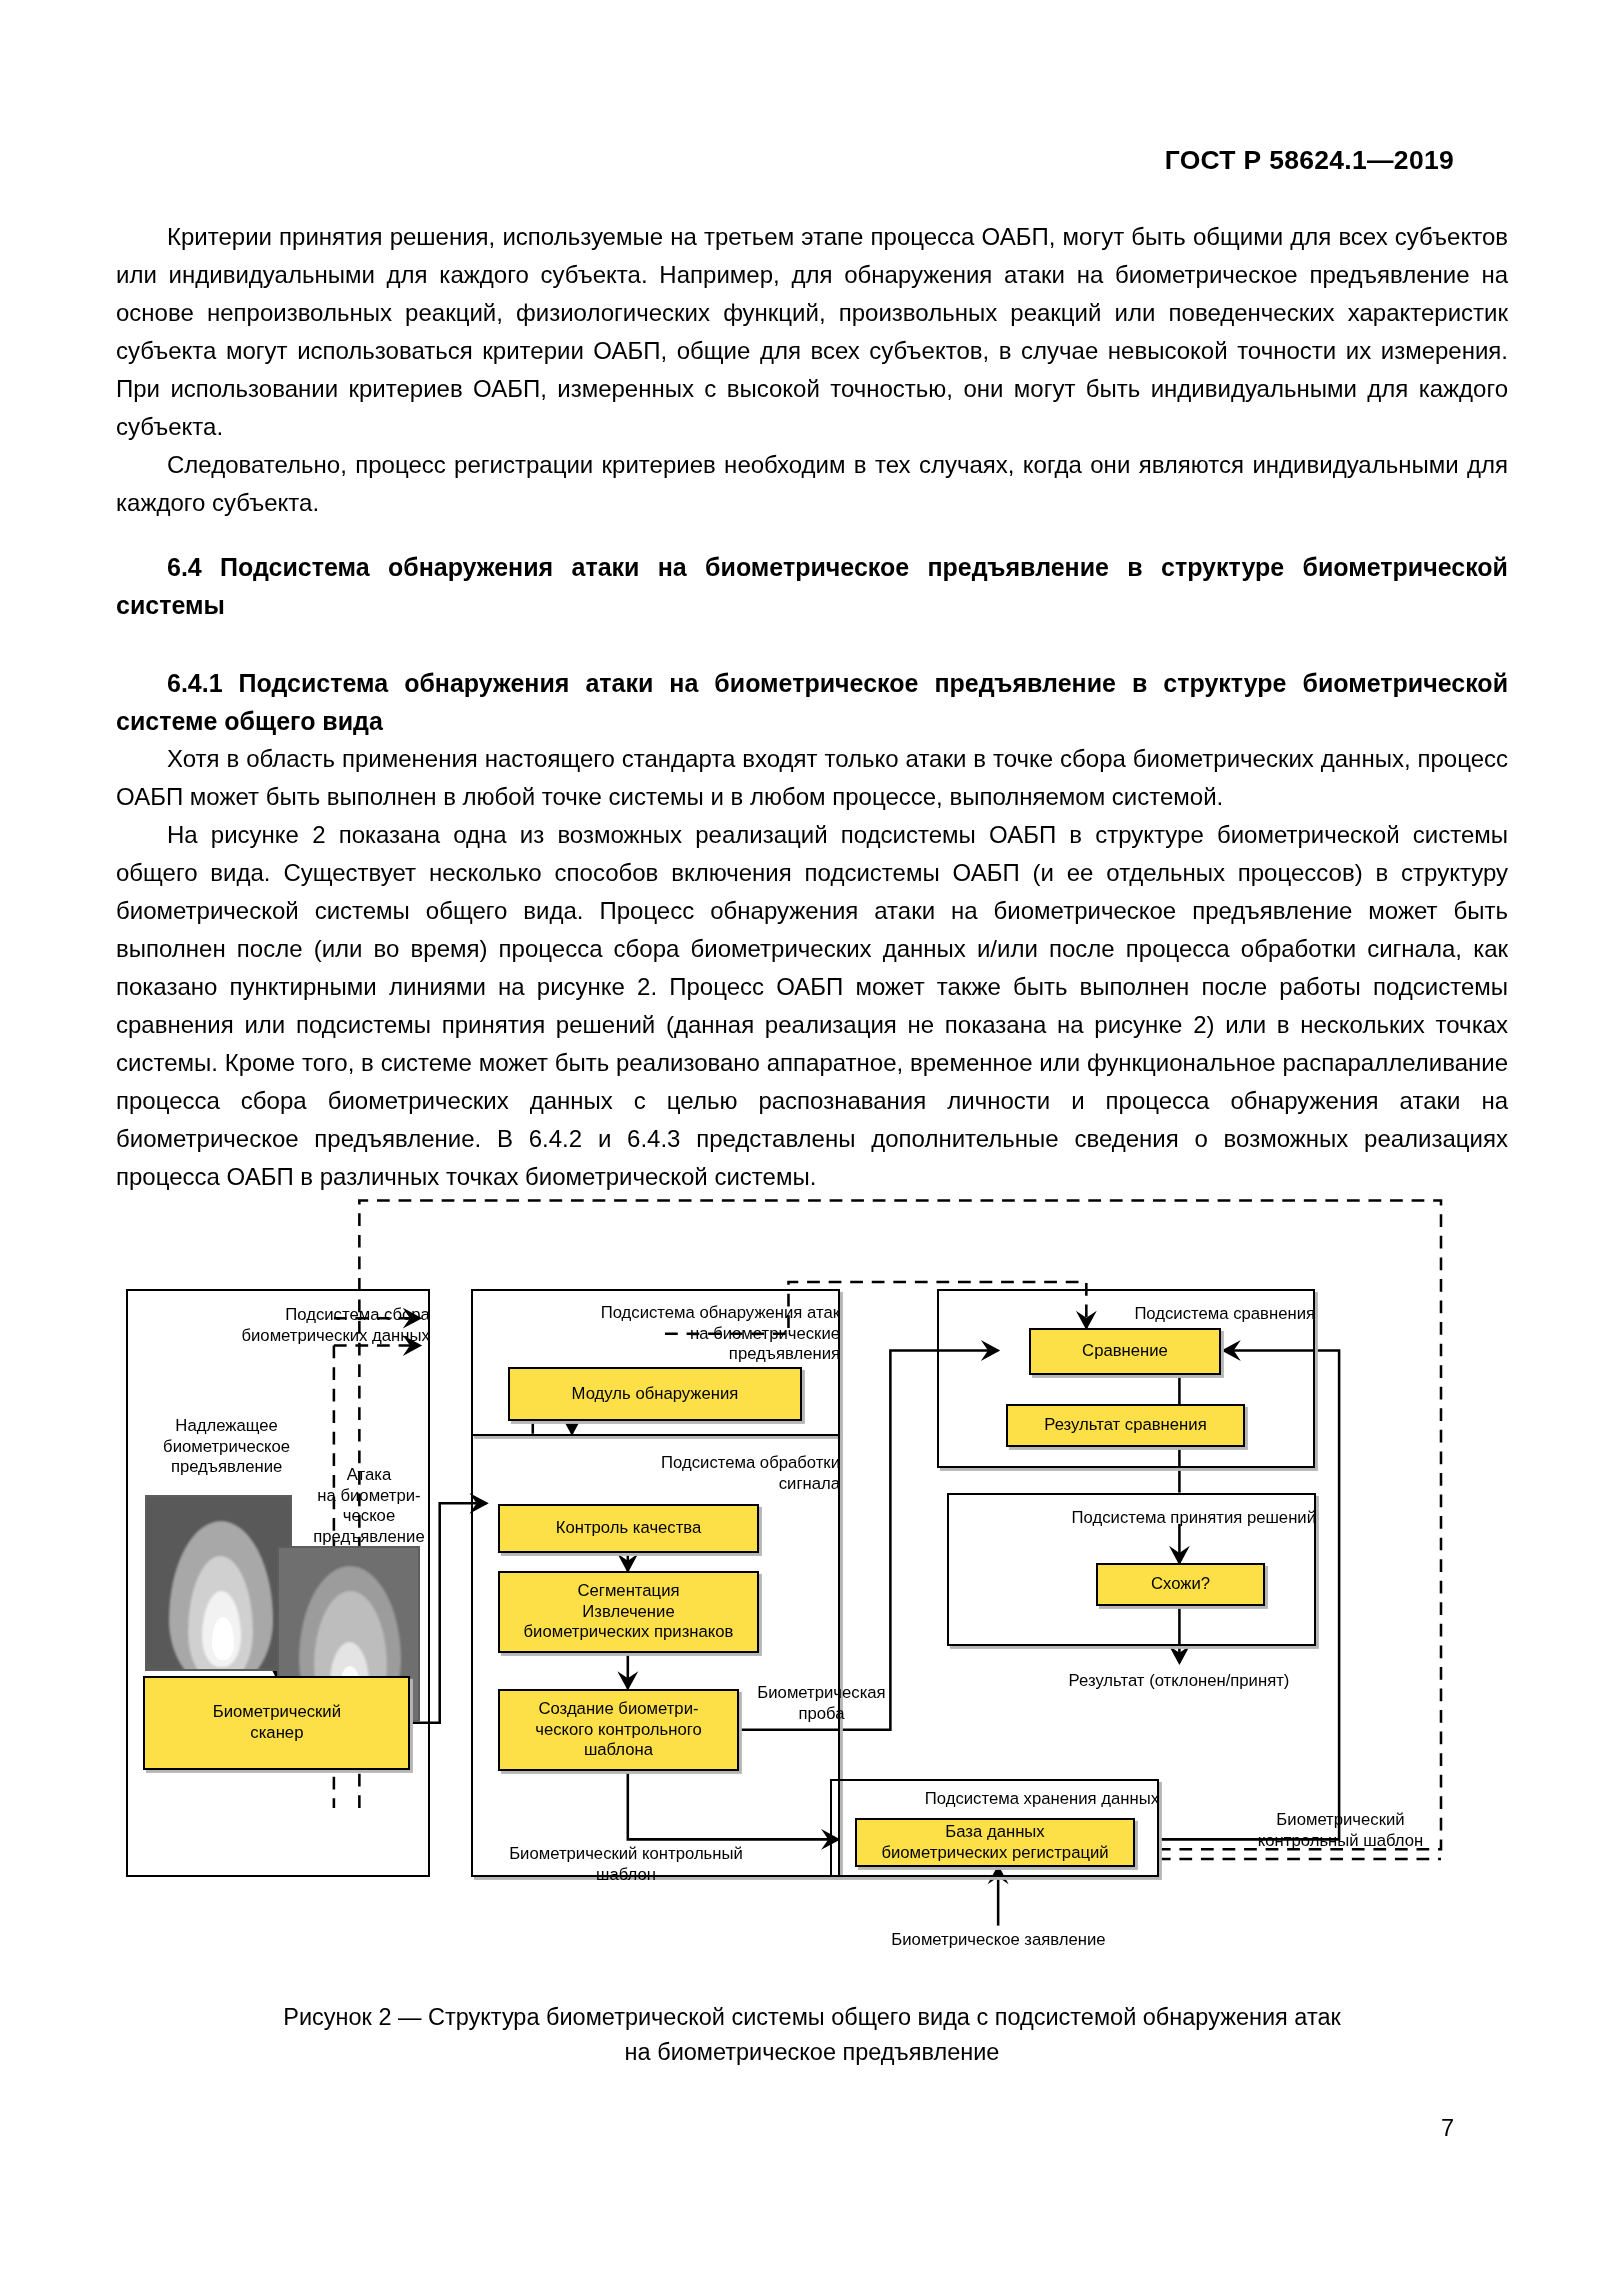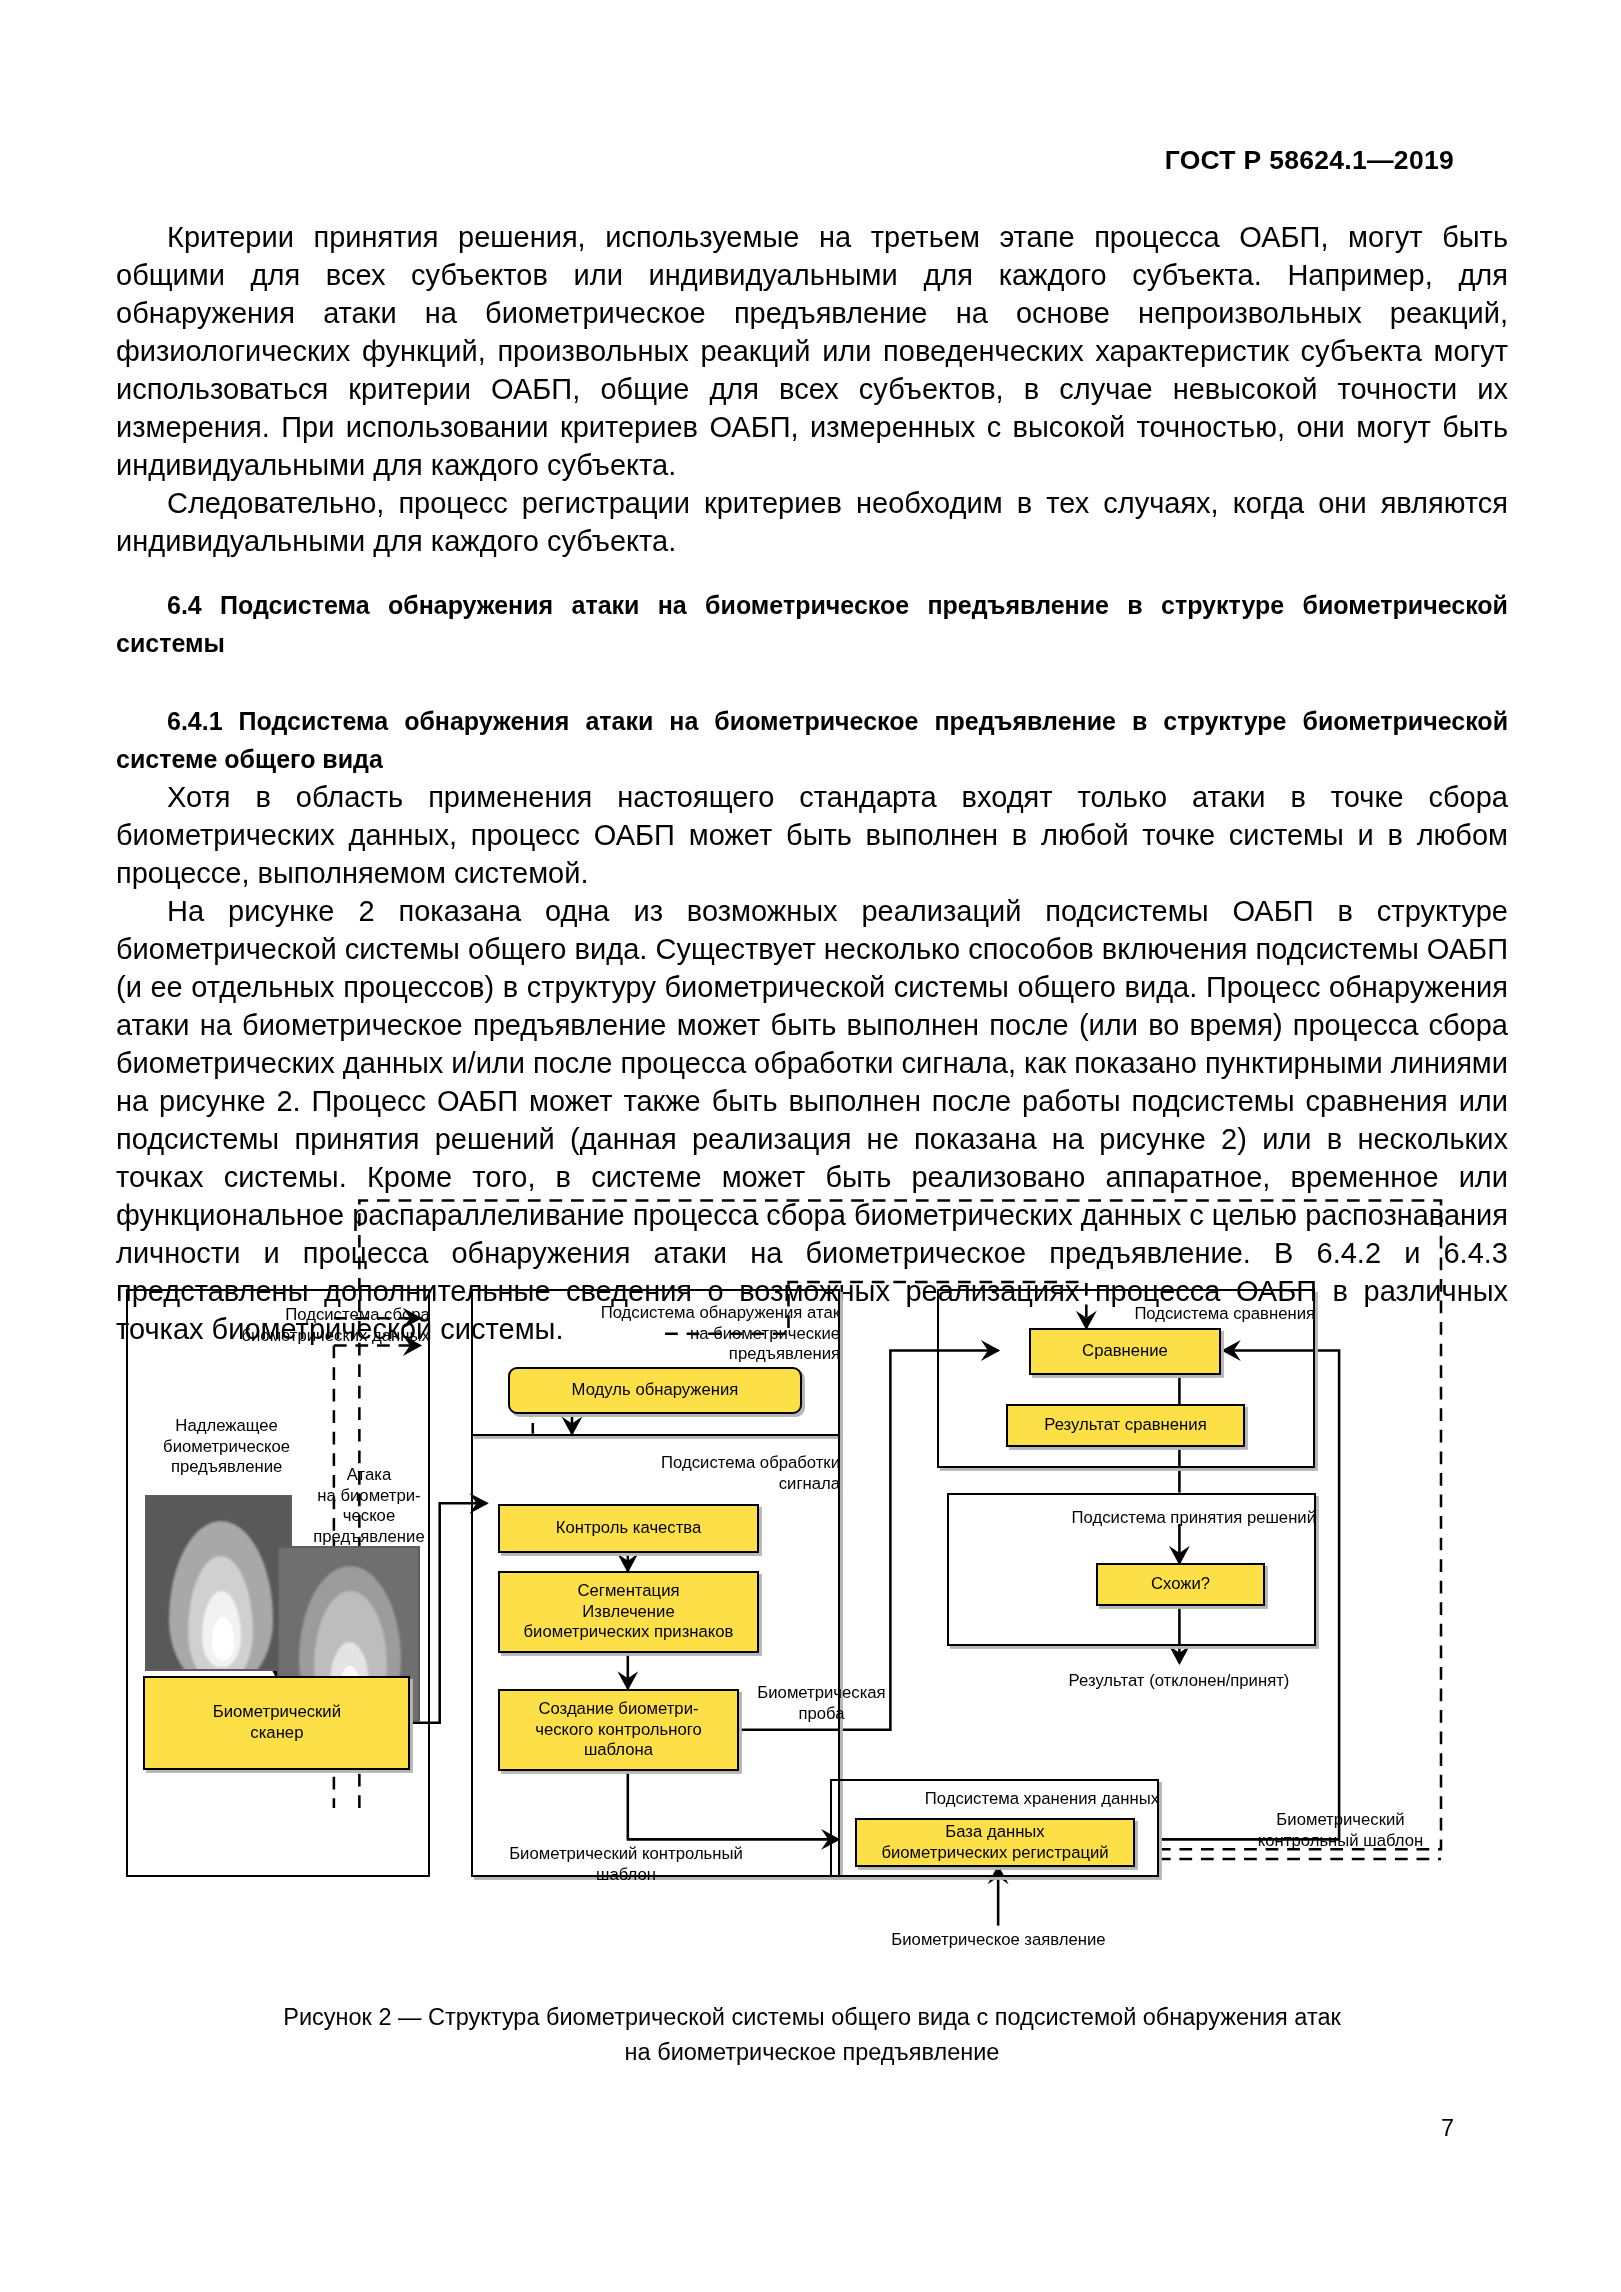--- a/index.html
+++ b/index.html
@@ -28,21 +28,21 @@
     white-space: nowrap;
   }
   .body-col {
     position: absolute;
     left: 116px;
     top: 218px;
     width: 1392px;
   }
   p.para {
     margin: 0 0 0 0;
-    font-size: 29px;
+    font-size: 24px;
     line-height: 38px;
     text-align: justify;
     text-indent: 51px;
     hyphens: manual;
   }
   h3.heading {
     margin: 25.5px 0 0 0;
     font-size: 25px;
     line-height: 38px;
     font-weight: bold;
@@ -227,21 +227,21 @@
       <div class="blob" style="left:61px; top:118px; width:19.6px; height:35px; background:#fafafa;"></div>
     </div>
 
     <div class="box" style="left:27.4px; top:495px; width:267px; height:94px;">Биометрический
 сканер</div>
 
     <div class="group" style="left:355px; top:108px; width:369px; height:147px;"></div>
     <div class="grouptitle" style="left:355px; top:122px; width:369px;">Подсистема обнаружения атак
 на биометрические
 предъявления</div>
-    <div class="box" style="left:392px; top:186px; width:294px; height:47px;border-radius:9px;">Модуль обнаружения</div>
+    <div class="box" style="left:392px; top:186px; width:294px; height:54px;">Модуль обнаружения</div>
 
     <div class="group" style="left:355px; top:253px; width:369px; height:443px;"></div>
     <div class="grouptitle" style="left:355px; top:272px; width:369px;">Подсистема обработки
 сигнала</div>
 
     <div class="box" style="left:382px; top:323px; width:261px; height:49px;">Контроль качества</div>
     <div class="box" style="left:382px; top:390px; width:261px; height:82px;">Сегментация
 Извлечение
 биометрических признаков</div>
     <div class="box" style="left:382px; top:508px; width:241px; height:82px;">Создание биометри-

